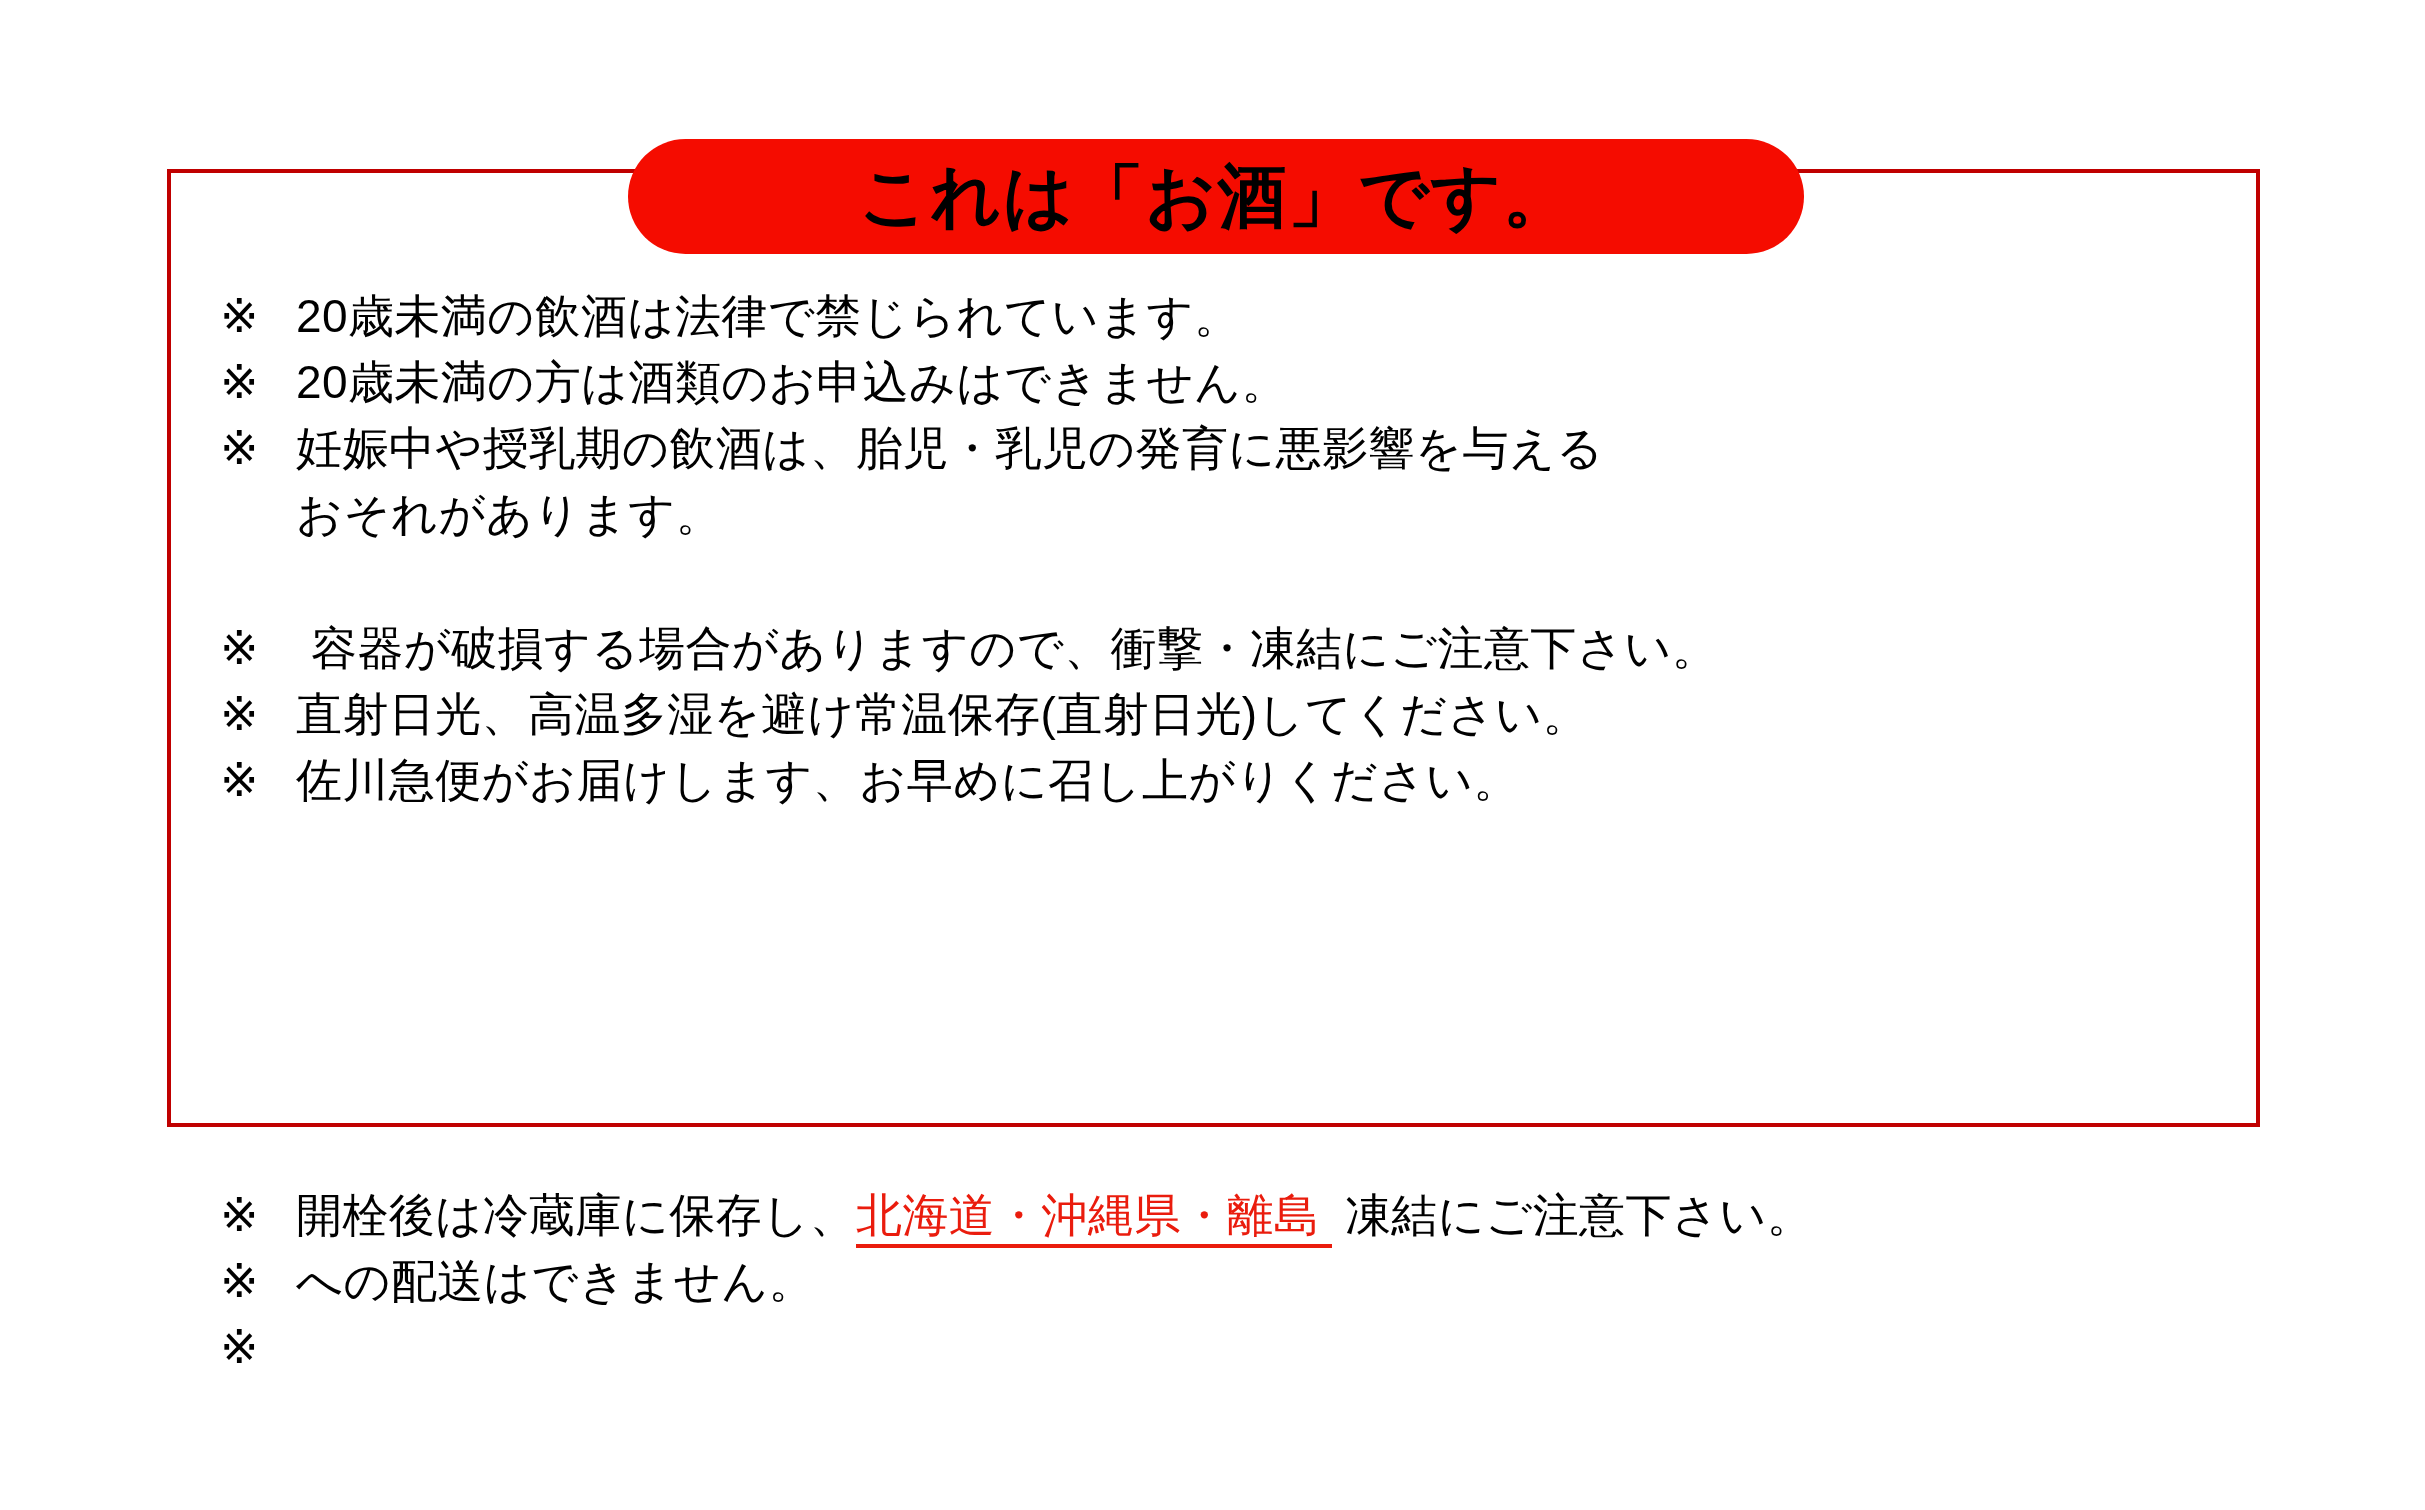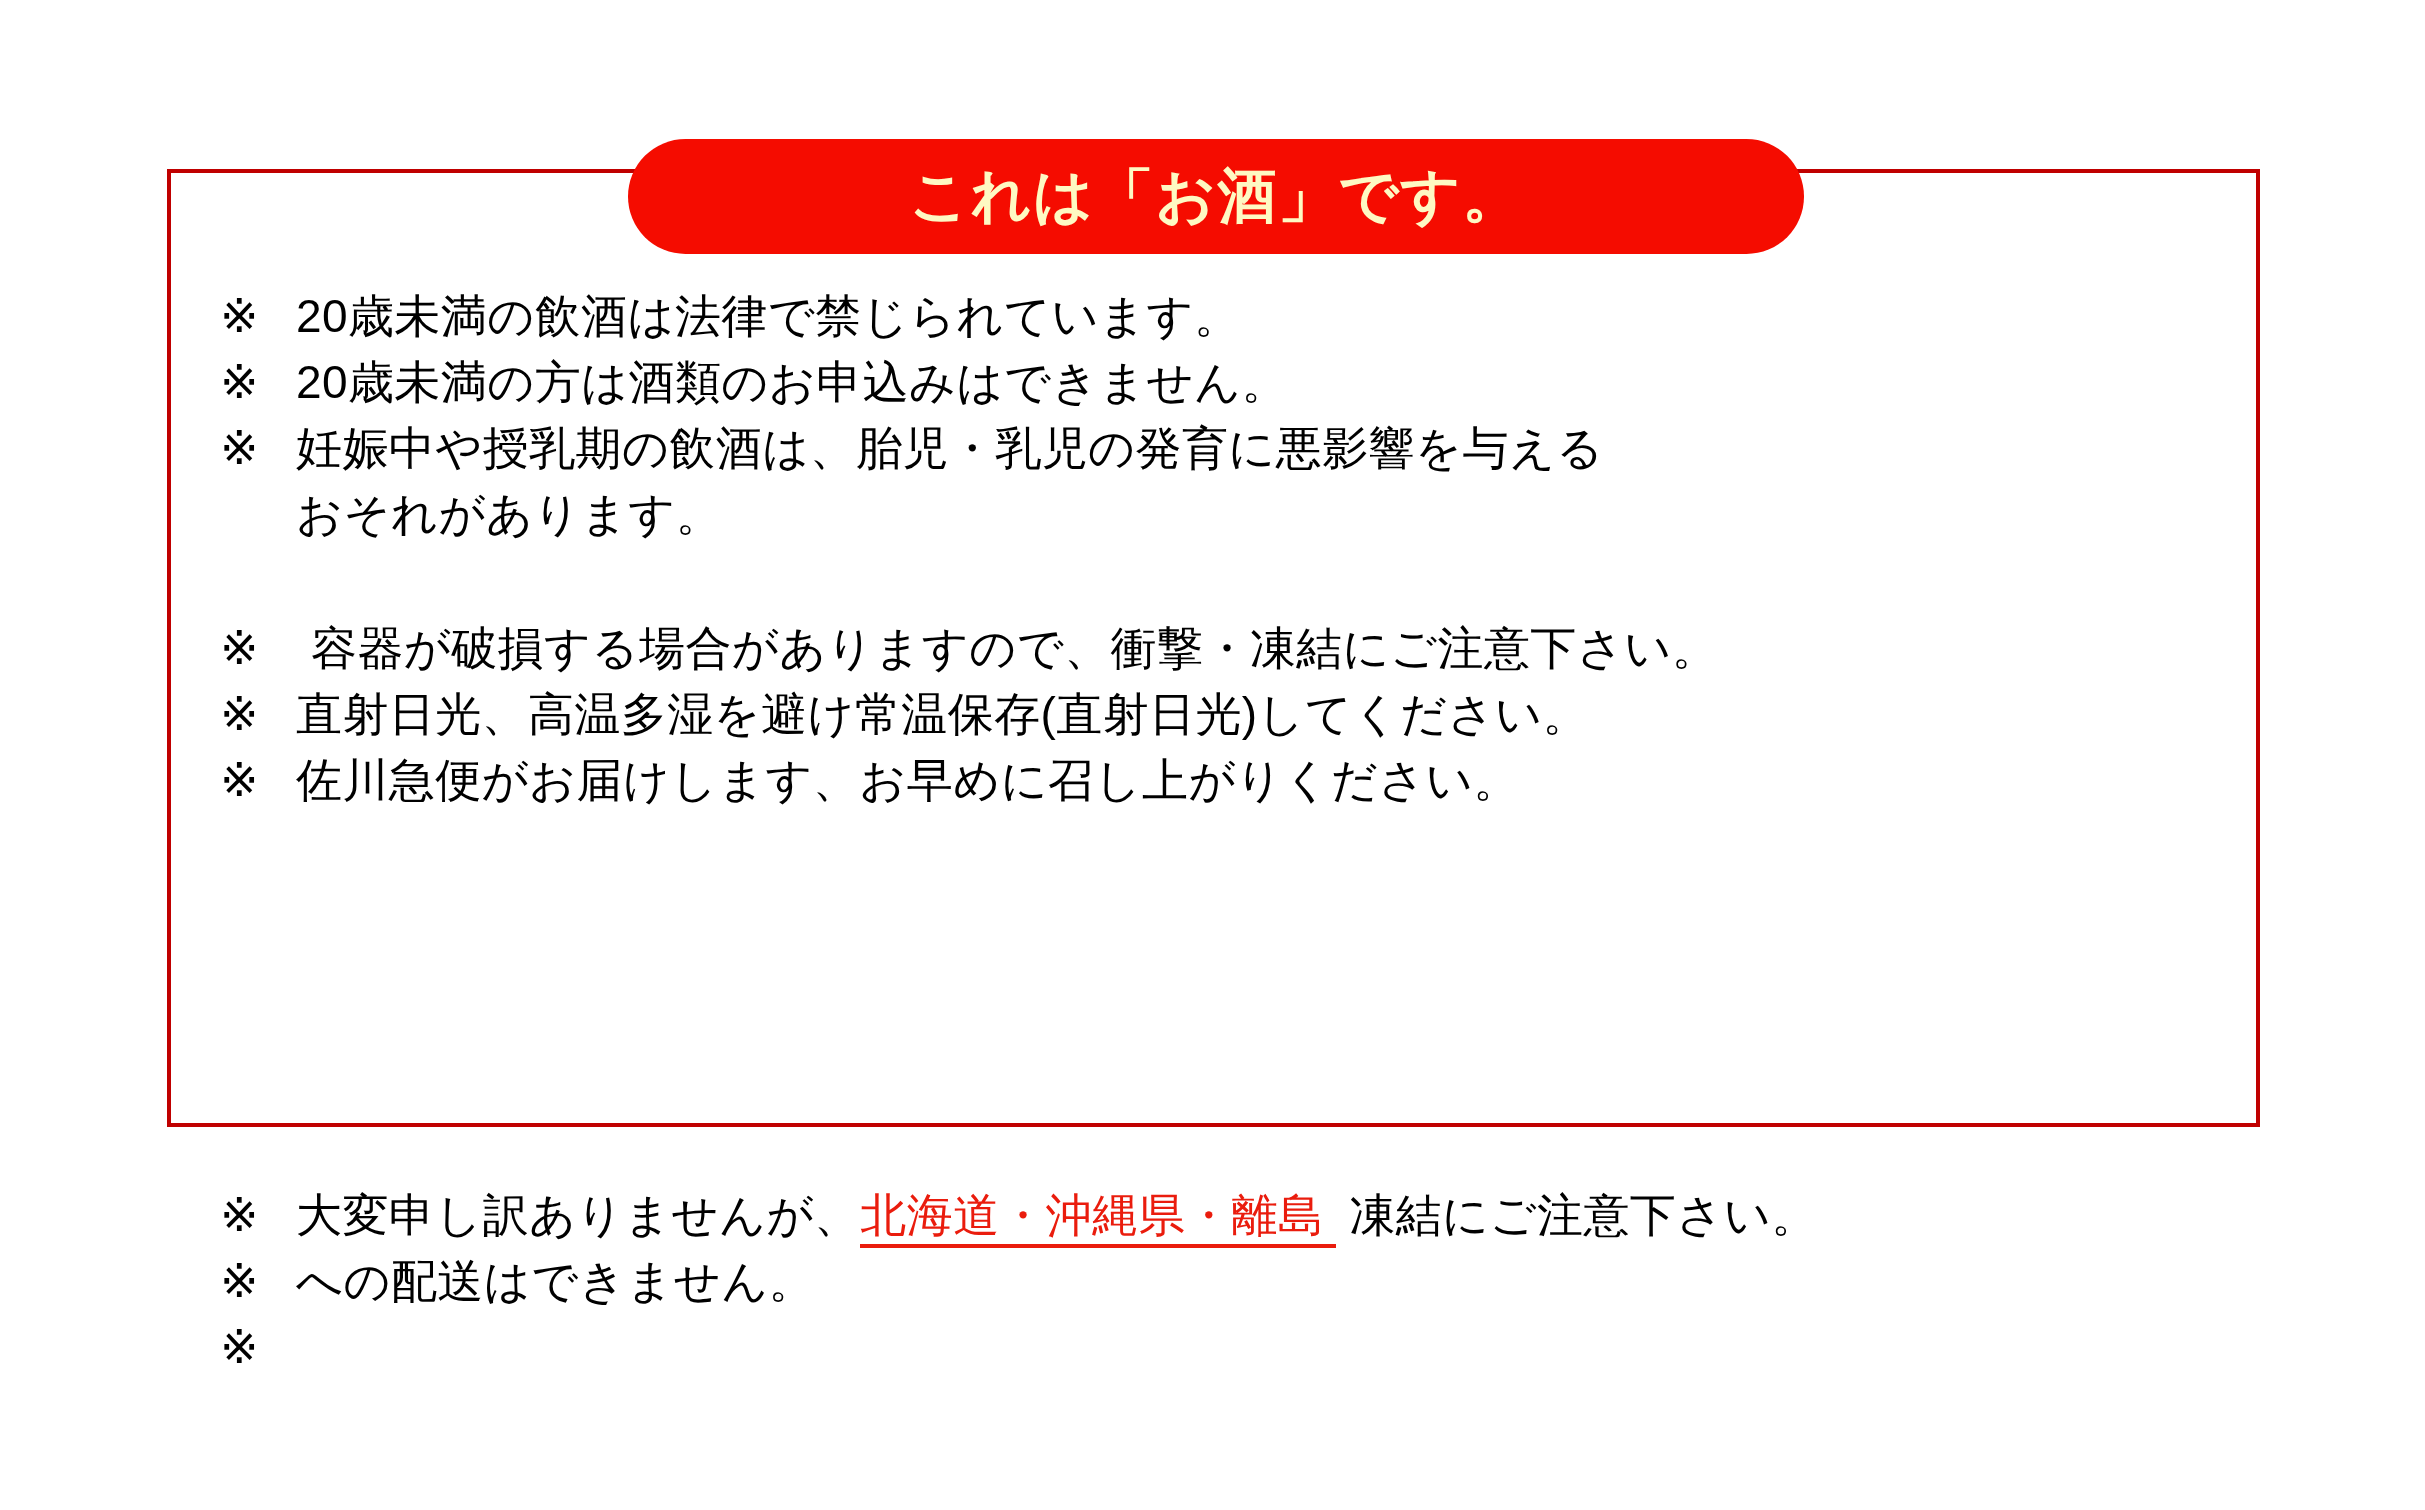--- a/index.html
+++ b/index.html
@@ -43,22 +43,22 @@
     width: 1176px;
     height: 115px;
     background: #f50c00;
     border-radius: 66px;
     display: flex;
     align-items: center;
     justify-content: center;
     z-index: 5;
   }
   .badge-label {
-    color: #fef9c3;
-    font-size: 59px;
+    color: #000000;
+    font-size: 69px;
     font-weight: bold;
     letter-spacing: 1.5px;
     line-height: 1;
     white-space: nowrap;
     text-align: left;
   }
 
   
   .notes-inside {
     position: absolute;
@@ -160,21 +160,21 @@
       <span class="note-marker">※</span>
       <span class="note-text">佐川急便がお届けします、お早めに召し上がりください。</span>
     </div>
 
   </div>
 
   <div class="notes-below">
 
     <div class="note-line">
       <span class="note-marker">※</span>
-      <span class="note-text"><span>大変申し訳ありませんが、</span><span class="hl-red">北海道・沖縄県・離島</span><span> 凍結にご注意下さい。</span></span>
+      <span class="note-text"><span>開栓後は冷蔵庫に保存し、</span><span class="hl-red">北海道・沖縄県・離島</span><span> 凍結にご注意下さい。</span></span>
     </div>
 
     <div class="note-line">
       <span class="note-marker">※</span>
       <span class="note-text">への配送はできません。</span>
     </div>
 
     <div class="note-line">
       <span class="note-marker">※</span>
     </div>

